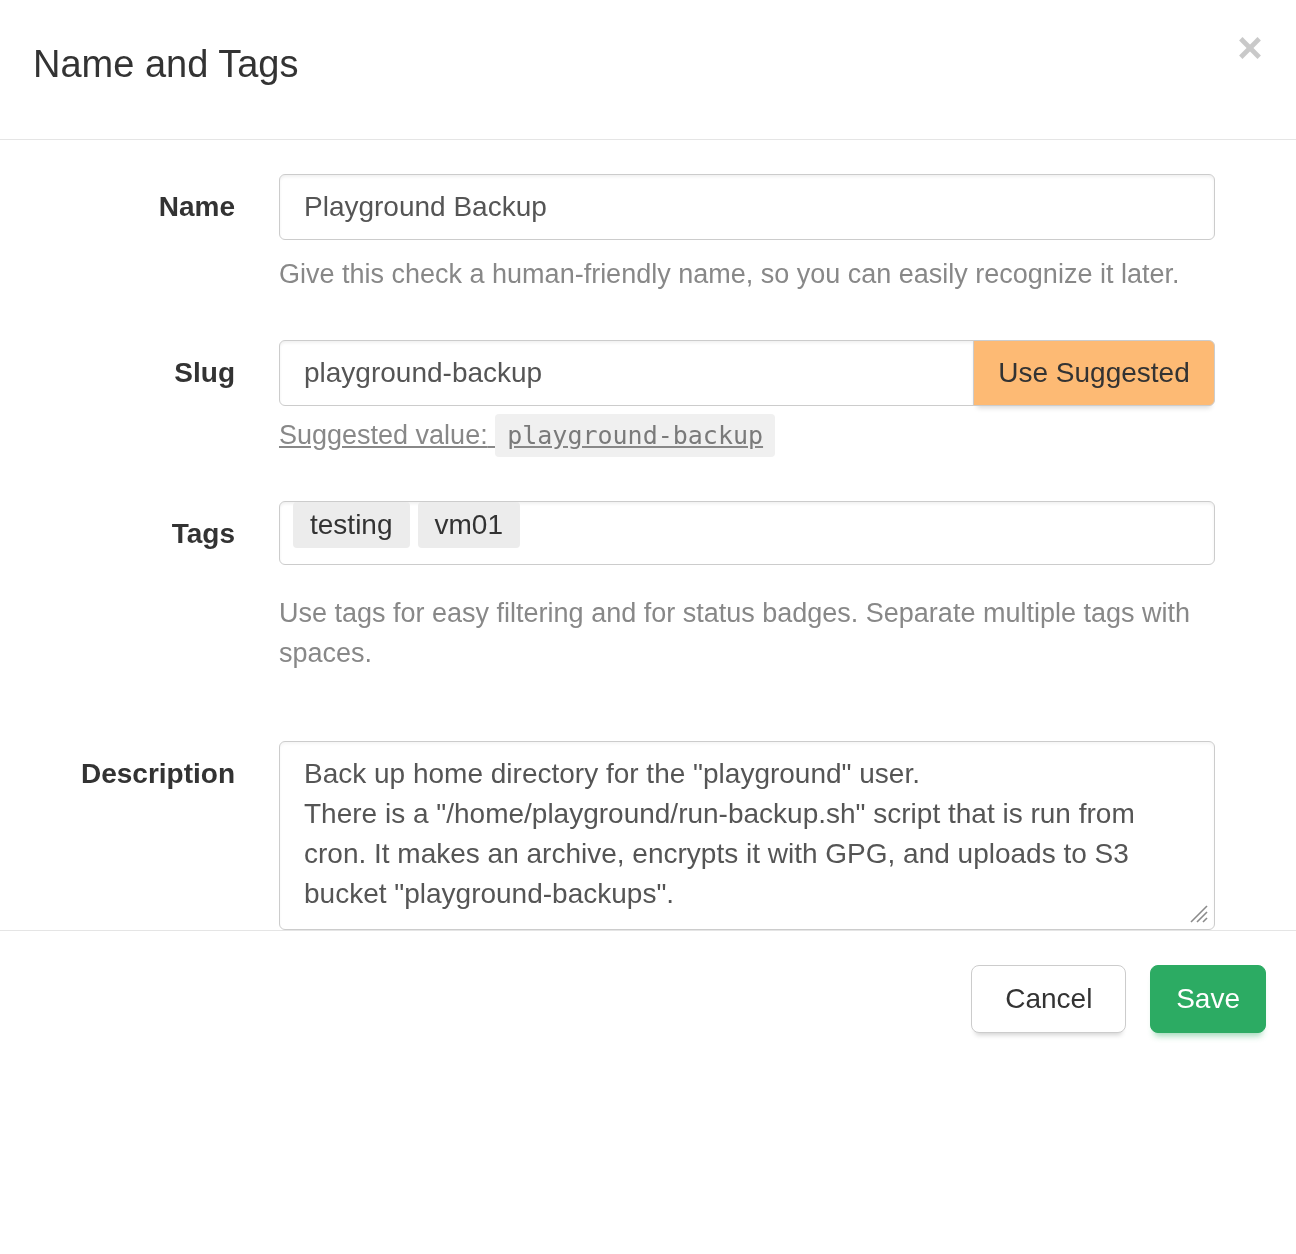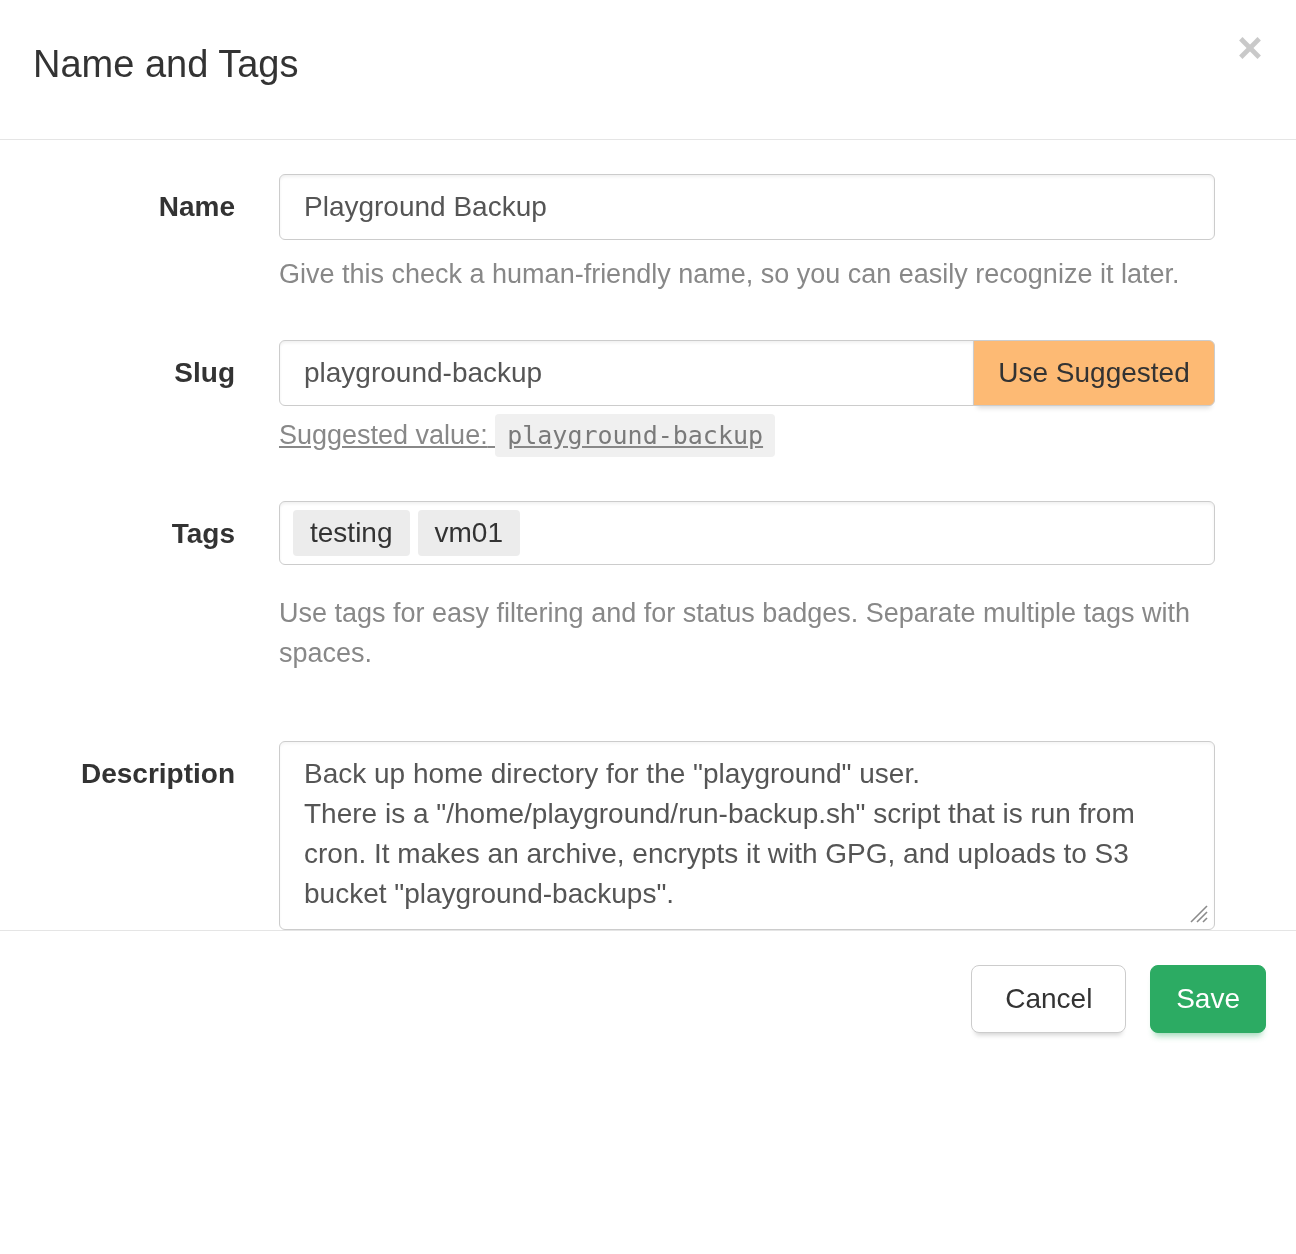--- a/index.html
+++ b/index.html
@@ -58,21 +58,21 @@
   .suggested-line { margin-top: 14px; color: var(--help); font-size: 27px; white-space: nowrap; text-decoration: underline; }
   .code {
     font-family: "DejaVu Sans Mono", "Liberation Mono", monospace;
     font-size: 25px; color: #7a7a7a; background: #f0f0f0;
     padding: 7px 12px; border-radius: 4px;
   }
   .tags-box {
     height: 64px; box-sizing: border-box; background: #fff; cursor: text;
     border: 1px solid var(--border); border-radius: 6px;
     box-shadow: inset 0 2px 3px rgba(0,0,0,0.06);
-    display: flex; align-items: center; gap: 8px; padding: 0 13px;
+    display: flex; align-items: flex-start; gap: 8px; padding: 0 13px;
   }
   .tag-chip {
     background: #ececec; color: #333; font-size: 28px;
     padding: 7px 17px; border-radius: 4px; cursor: pointer;
   }
   .textarea-wrap { position: relative; }
   .desc-textarea {
     display: block; width: 100%; height: 189px; box-sizing: border-box;
     border: 1px solid var(--border); border-radius: 6px;
     padding: 12px 24px; resize: none; outline: none; background: #fff;

